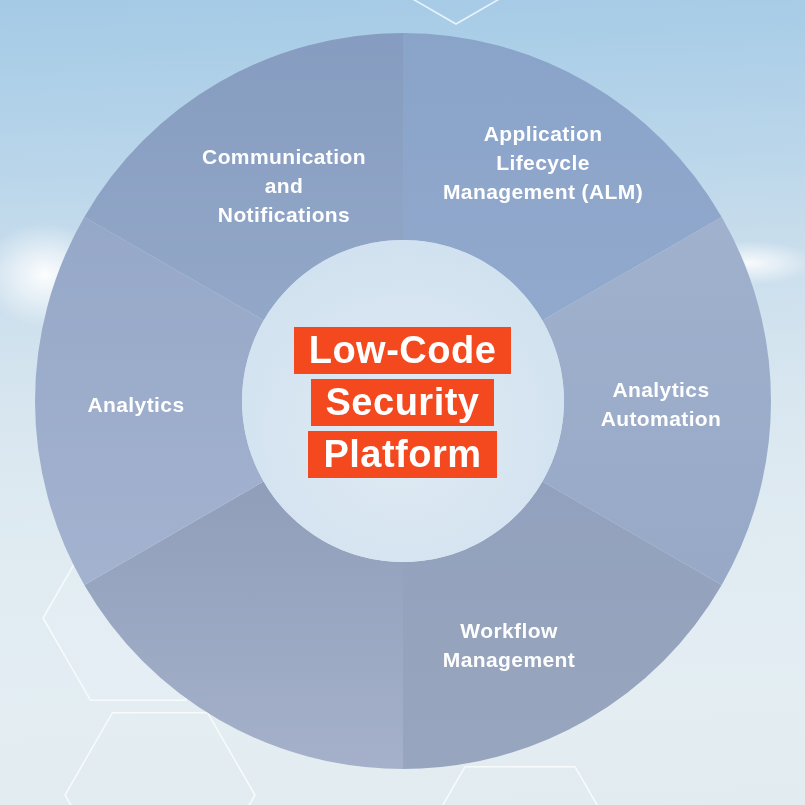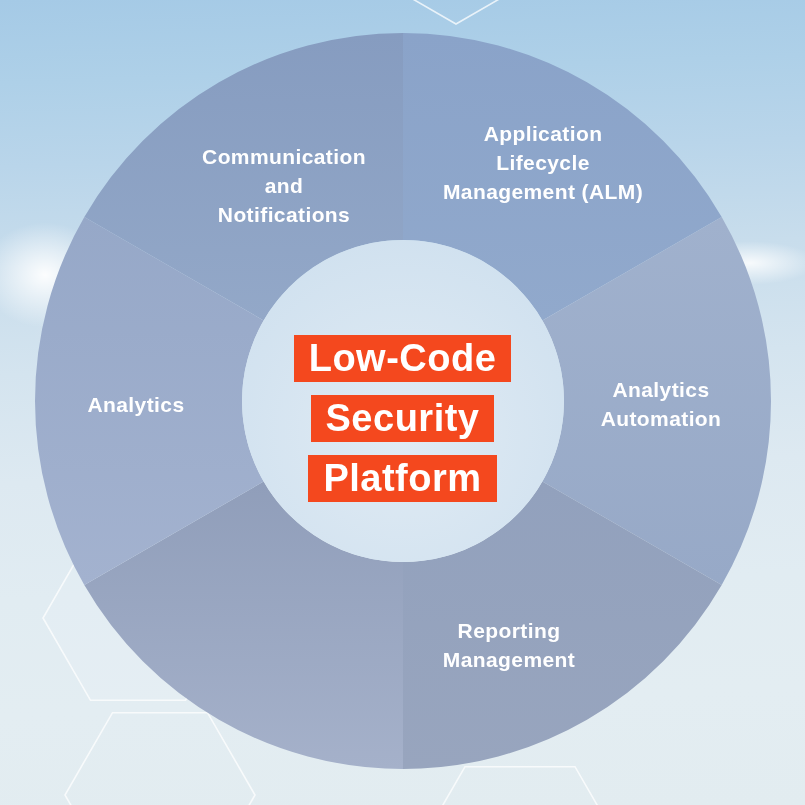--- a/index.html
+++ b/index.html
@@ -27,21 +27,21 @@
   .lbl-workflow{left:546px;top:375px;width:230px;}
   .lbl-database{left:389px;top:616px;width:240px;}
   .lbl-reporting{left:177px;top:616px;width:240px;}
   .lbl-security{left:39px;top:390px;width:194px;}
   .center-title{
     position:absolute;left:0;top:327px;width:805px;
     display:flex;flex-direction:column;align-items:center;gap:5px;
   }
   .title-line{
     display:inline-block;color:#ffffff;font-weight:700;font-size:38px;
-    line-height:47px;padding:0 15px;letter-spacing:0.5px;margin-top:8px;
+    line-height:47px;padding:0 15px;letter-spacing:0.5px;
   }
 </style>
 </head>
 <body>
 
 <div class="stage">
 
   <div class="cloud cloud-left"></div>
   <div class="cloud cloud-right"></div>
   <div class="cloud cloud-band"></div>
@@ -97,21 +97,21 @@
   </svg>
 
   <div class="seg-label lbl-communication">Communication
 and
 Notifications</div>
   <div class="seg-label lbl-alm">Application
 Lifecycle
 Management (ALM)</div>
   <div class="seg-label lbl-workflow">Analytics
 Automation</div>
-  <div class="seg-label lbl-database">Reporting
+  <div class="seg-label lbl-database">Workflow
 Management</div>
   <div class="seg-label lbl-security">Analytics</div>
 
   <div class="center-title">
     <span class="title-line" style="background-color: rgb(244, 72, 30);">Low-Code</span>
     <span class="title-line" style="background-color: rgb(244, 72, 30);">Security</span>
     <span class="title-line" style="background-color: rgb(244, 72, 30);">Platform</span>
   </div>
 
 </div>

